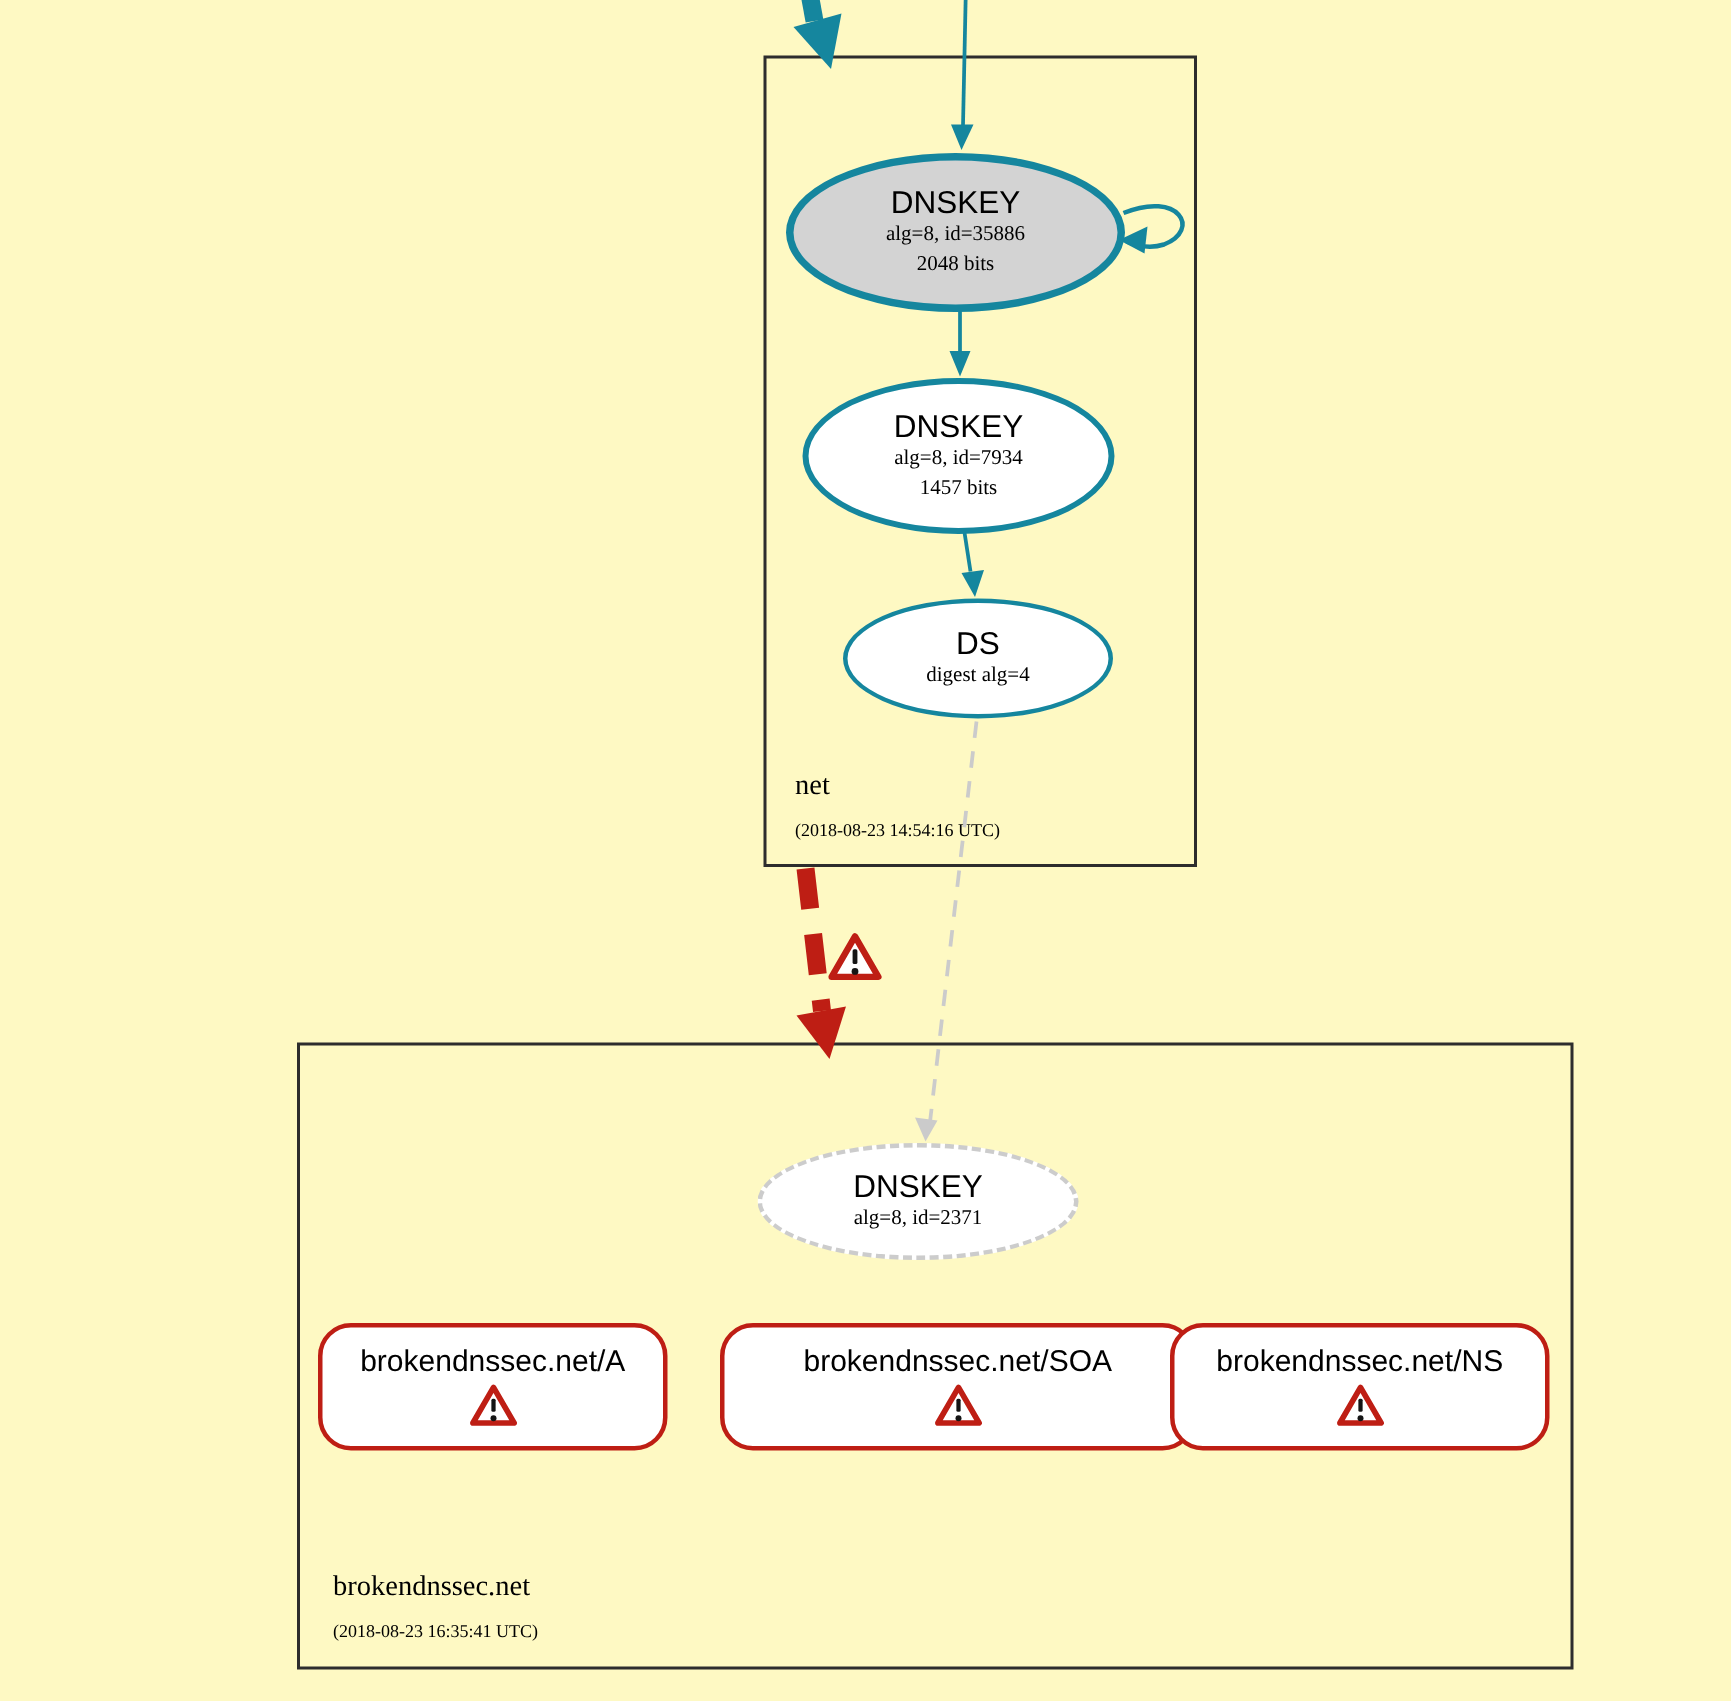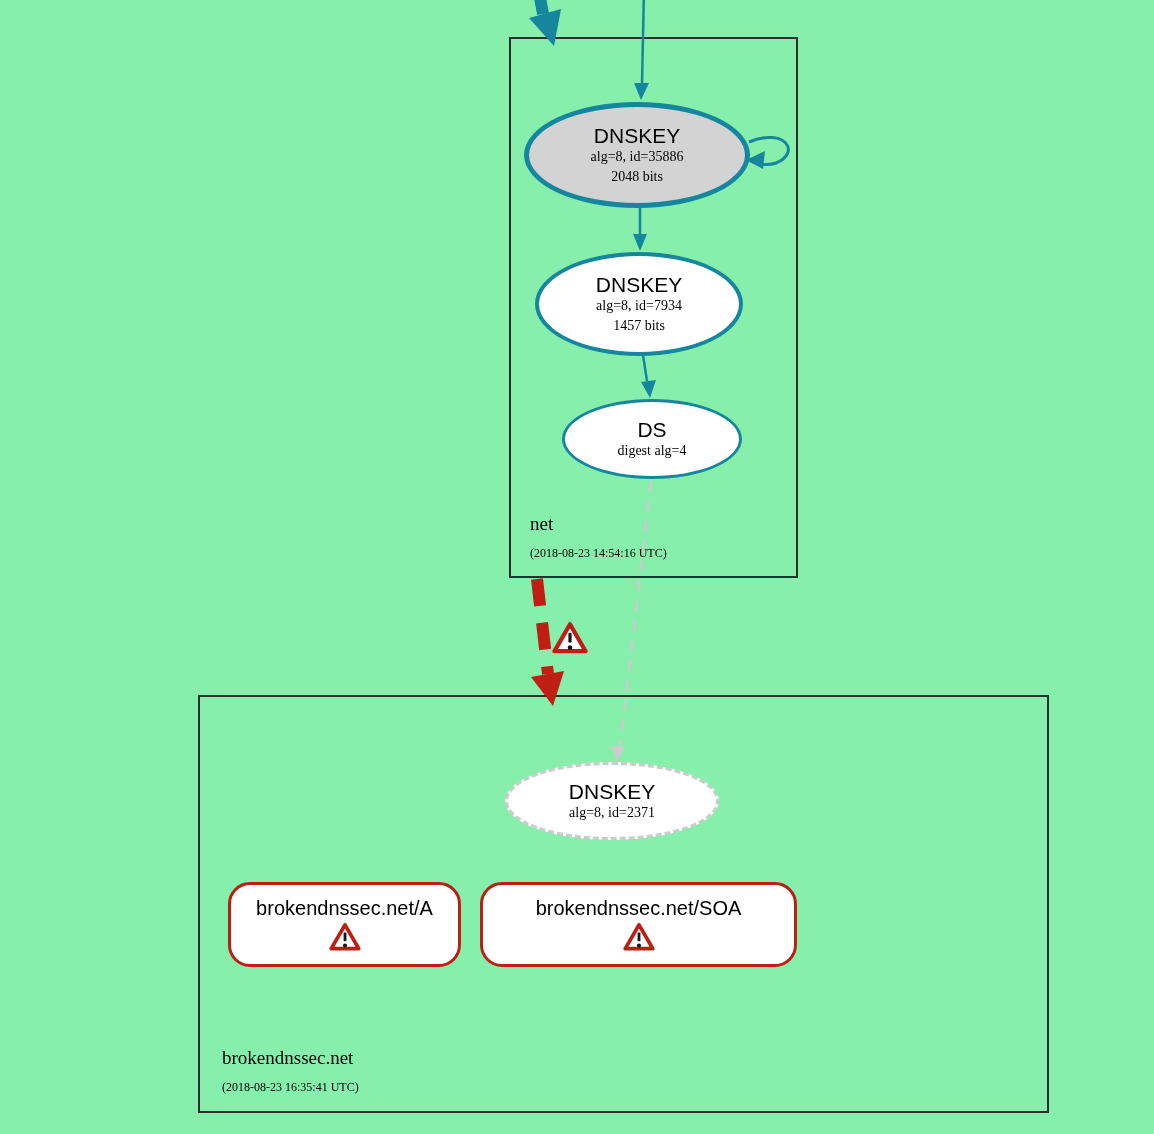--- a/index.html
+++ b/index.html
@@ -1,19 +1,19 @@
 <!DOCTYPE html>
 <html><head>
 <meta charset="utf-8">
 <style>
   * { box-sizing: border-box; margin: 0; padding: 0; }
   body { background: #ffffff; }
   .canvas {
     position: relative; width: 1154px; height: 1134px;
-    background: #86efac; overflow: hidden;
+    background: #fef9c3; overflow: hidden;
     font-family: "Liberation Serif", serif;
   }
   .zone-box { position: absolute; border: 2px solid #2d2d2d; background: transparent; }
   #net-box    { left: 509px; top: 37px;  width: 289px; height: 541px; }
   #broken-box { left: 198px; top: 695px; width: 851px; height: 418px; }
 
   svg.edges { position: absolute; left: 0; top: 0; }
 
   .ellipse {
     position: absolute; border-radius: 50%; background: #ffffff;
@@ -26,21 +26,21 @@
   #bkey { left: 505px; top: 762px; width: 214px; height: 78px;  border: 3px dashed #cccccc; }
 
   .node-type { font-family: "Liberation Sans", sans-serif; font-size: 21px; line-height: 23px; color: #000; }
   .node-attr { font-family: "Liberation Serif", serif;     font-size: 14px; line-height: 20px; color: #000; }
 
   .rrset {
     position: absolute; top: 882px; height: 85px; background: #ffffff;
     border: 3px solid #be1e14; border-radius: 22px;
     display: flex; flex-direction: column; align-items: center; justify-content: center;
   }
-  #rrset-a   { left: 228px; width: 233px; }
+  #rrset-a   { left: 212px; width: 233px; }
   #rrset-soa { left: 480px; width: 317px; }
   #rrset-ns  { left: 780px; width: 253px; }
   .rrset-label { font-family: "Liberation Sans", sans-serif; font-size: 20px; line-height: 22px; color: #000; }
 
   .zone-name { position: absolute; font-size: 19px; color: #000; }
   .zone-ts   { position: absolute; font-size: 12px; color: #000; }
   #net-name    { left: 530px; top: 513px; }
   #net-ts      { left: 530px; top: 546px; }
   #broken-name { left: 222px; top: 1047px; }
   #broken-ts   { left: 222px; top: 1080px; }
@@ -120,17 +120,23 @@
     <svg class="warn" viewBox="0 0 40 36">
         <use href="#warn-sym"></use>
       </svg>
   </div>
   <div class="rrset" id="rrset-soa">
     <span class="rrset-label">brokendnssec.net/SOA</span>
     <svg class="warn" viewBox="0 0 40 36">
         <use href="#warn-sym"></use>
       </svg>
   </div>
+  <div class="rrset" id="rrset-ns">
+    <span class="rrset-label">brokendnssec.net/NS</span>
+    <svg class="warn" viewBox="0 0 40 36">
+        <use href="#warn-sym"></use>
+      </svg>
+  </div>
 
   <div class="zone-name" id="broken-name">brokendnssec.net</div>
   <div class="zone-ts" id="broken-ts">(2018-08-23 16:35:41 UTC)</div>
 
 </div>
 
 </body></html>

